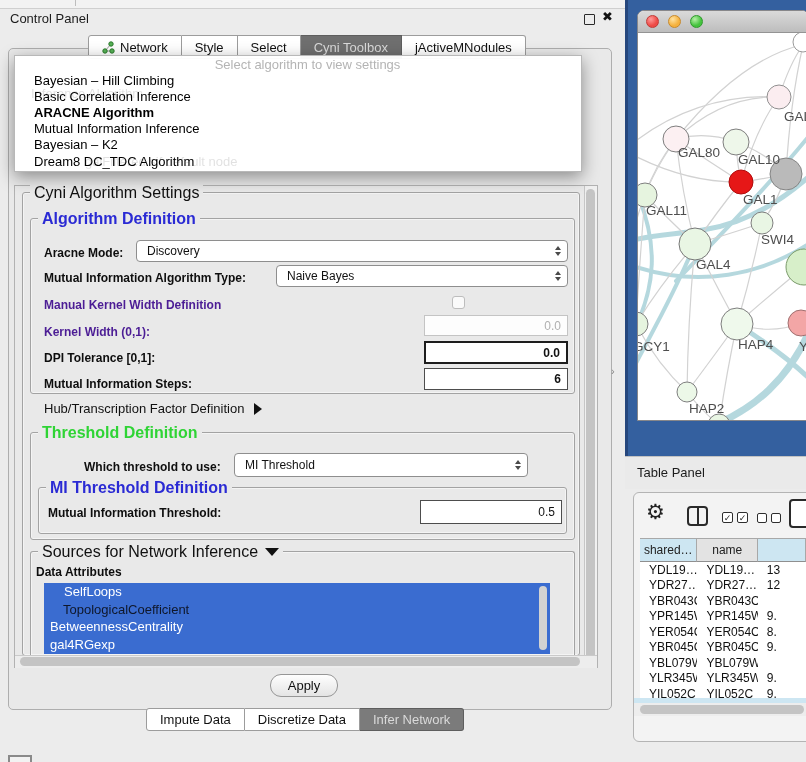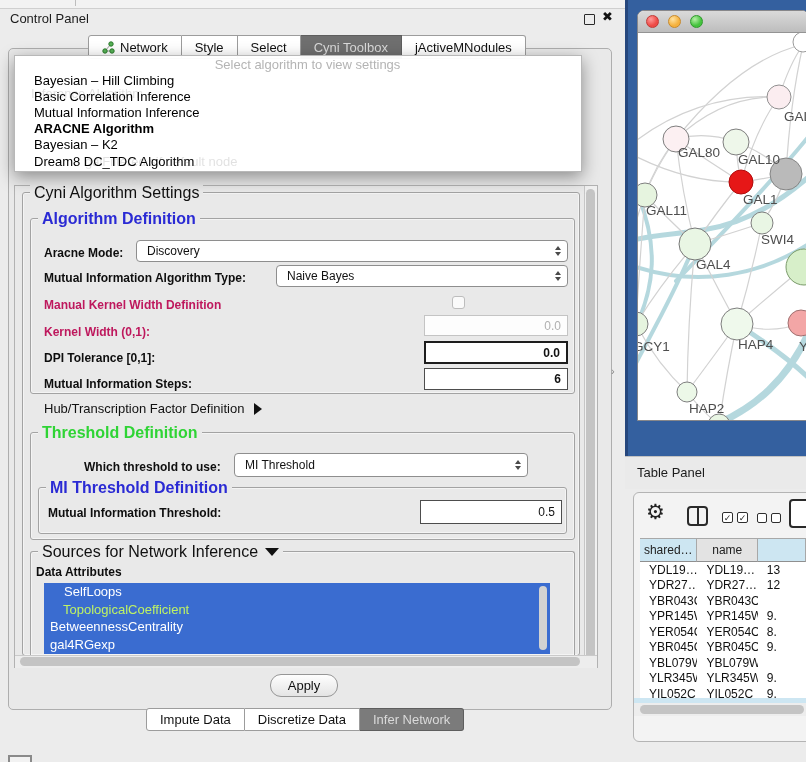--- a/index.html
+++ b/index.html
@@ -1,20 +1,20 @@
 <!DOCTYPE html>
 <html><head>
 <meta charset="utf-8">
 <style>
   html,body{margin:0;padding:0}
   body{width:806px;height:762px;overflow:hidden;position:relative;background:#ececec;
        font-family:"Liberation Sans","DejaVu Sans",sans-serif;-webkit-font-smoothing:antialiased}
   .abs{position:absolute}
   .bold-label{font-weight:bold;font-size:12px;color:#0e0e0e;white-space:nowrap}
-  .dis-label{font-weight:bold;font-size:12px;color:#be185d;white-space:nowrap}
+  .dis-label{font-weight:bold;font-size:12px;color:#4c1d95;white-space:nowrap}
   .groupbox{position:absolute;border:1px solid #a3a3a3;border-radius:3px;box-shadow:inset 0 0 0 1px rgba(255,255,255,.5)}
   .gtitle{position:absolute;top:-9px;left:7px;background:#e9e9e9;padding:0 4px;font-size:16px;white-space:nowrap}
   .combo{position:absolute;background:#fff;border:1px solid #8e8e8e;border-radius:4px;font-size:12px;color:#111;
          display:flex;align-items:center;padding-left:10px;box-sizing:border-box}
   .spin{position:absolute;right:6px;top:50%;transform:translateY(-50%);display:flex;flex-direction:column;gap:2px}
   .tri-up{width:0;height:0;border-left:3.5px solid transparent;border-right:3.5px solid transparent;border-bottom:4.5px solid #4a4a4a}
   .tri-dn{width:0;height:0;border-left:3.5px solid transparent;border-right:3.5px solid transparent;border-top:4.5px solid #4a4a4a}
   .field{position:absolute;background:#fff;border:1px solid #8e8e8e;font-size:12px;color:#111;
          display:flex;align-items:center;justify-content:flex-end;padding:0 6px;box-sizing:border-box}
   .field.dis{color:#b0b0b0;border-color:#c4c4c4;background:#fdfdfd}
@@ -149,21 +149,21 @@
 
 <div class="groupbox" style="left:30px;top:551px;width:543px;height:106px;border-bottom:none">
   <span class="gtitle" style="display:flex;align-items:center;gap:7px">
     <span style="color:#111">Sources for Network Inference</span>
     <span style="width:0;height:0;border-left:7px solid transparent;border-right:7px solid transparent;border-top:8px solid #111"></span>
   </span>
 </div>
 <div class="abs bold-label" style="left:36px;top:565px;font-size:12px">Data Attributes</div>
 <div class="abs" style="left:44px;top:583px;width:506px;height:71px;background:#3a6cd0;overflow:hidden">
   <div class="pitem" style="color:#fff;height:17.5px;line-height:17.5px;padding-left:20px">SelfLoops</div>
-  <div class="pitem" style="color:#bef264;height:17.5px;line-height:17.5px;">TopologicalCoefficient</div>
+  <div class="pitem" style="color:#0f172a;height:17.5px;line-height:17.5px;">TopologicalCoefficient</div>
   <div class="pitem" style="color:#fff;height:17.5px;line-height:17.5px;padding-left:6px">BetweennessCentrality</div>
   <div class="pitem" style="color:#fff;height:17.5px;line-height:17.5px;padding-left:6px">gal4RGexp</div>
 </div>
 <div class="scrollthumb" style="left:539px;top:586px;width:8px;height:64px;background:#d2d2d2"></div>
 
 <div class="abs" style="left:584px;top:186px;width:13px;height:481px;background:#f0f0f0;border-left:1px solid #c6c6c6;box-sizing:border-box"></div>
 <div class="scrollthumb" style="left:586px;top:189px;width:9px;height:472px"></div>
 <div class="abs" style="left:15px;top:655px;width:582px;height:13px;background:#ededed;border-top:1px solid #cacaca;box-sizing:border-box"></div>
 <div class="scrollthumb" style="left:20px;top:657px;width:560px;height:9px"></div>
 
@@ -341,17 +341,17 @@
 <div class="abs" style="left:634px;top:698px;width:172px;height:5px;background:#cde6f2"></div>
 <div class="abs" style="left:634px;top:703px;width:172px;height:13px;background:#ededed"></div>
 <div class="scrollthumb" style="left:640px;top:705px;width:164px;height:9px"></div>
 
 <div class="popup">
   <div class="ghost" style="left:16px;top:30px">Inference Algorithm</div>
   <div class="ghost" style="left:70px;top:98px">galFiltered.sif default node</div>
   <div class="pitem" style="text-align:center;color:#b4b4b4;height:17px;line-height:17px">Select algorithm to view settings</div>
   <div class="pitem">Bayesian – Hill Climbing</div>
   <div class="pitem">Basic Correlation Inference</div>
+  <div class="pitem" style="font-weight:bold">ARACNE Algorithm</div>
   <div class="pitem">Mutual Information Inference</div>
-  <div class="pitem" style="font-weight:bold">ARACNE Algorithm</div>
   <div class="pitem">Bayesian – K2</div>
   <div class="pitem" style="height:18px;line-height:18px">Dream8 DC_TDC Algorithm</div>
 </div>
 
 </body></html>

